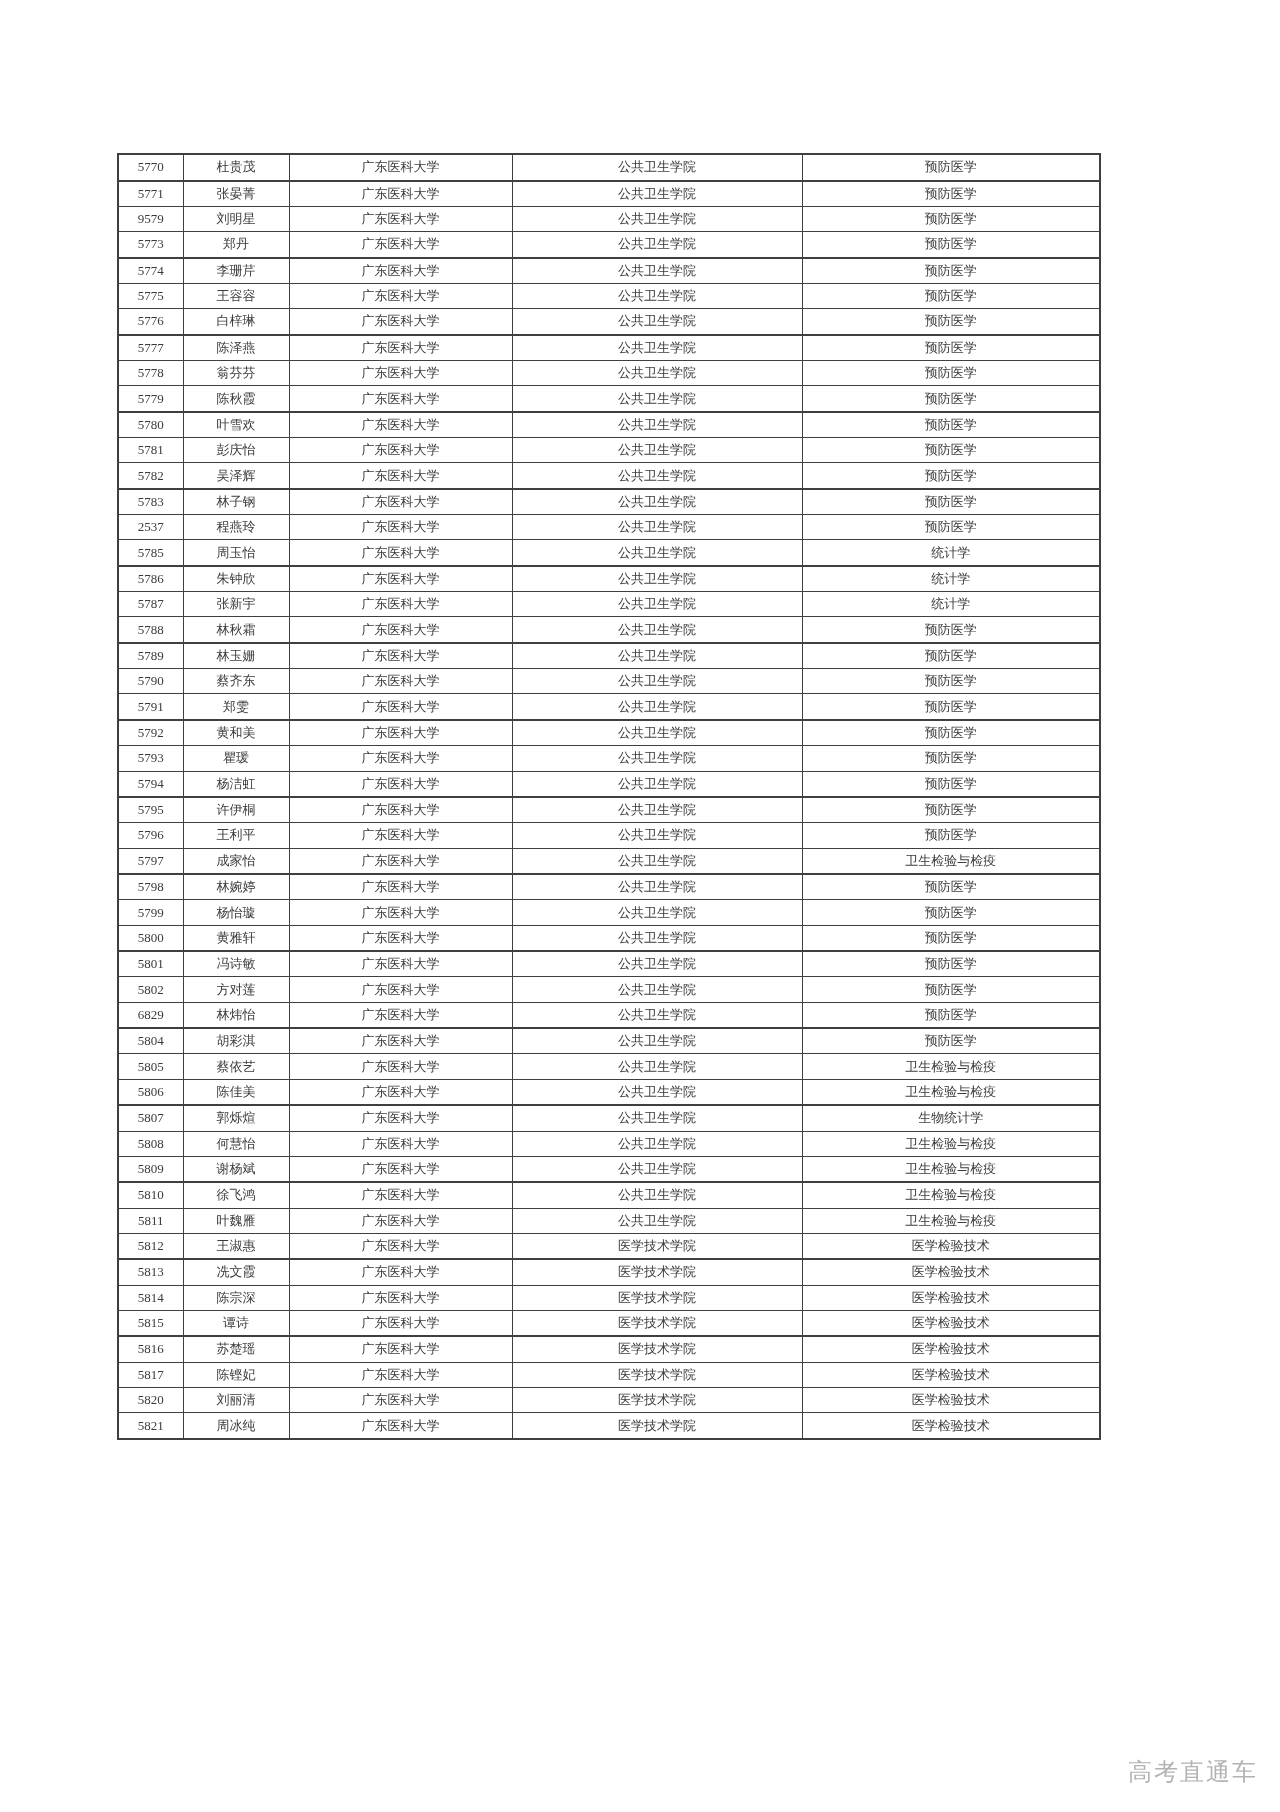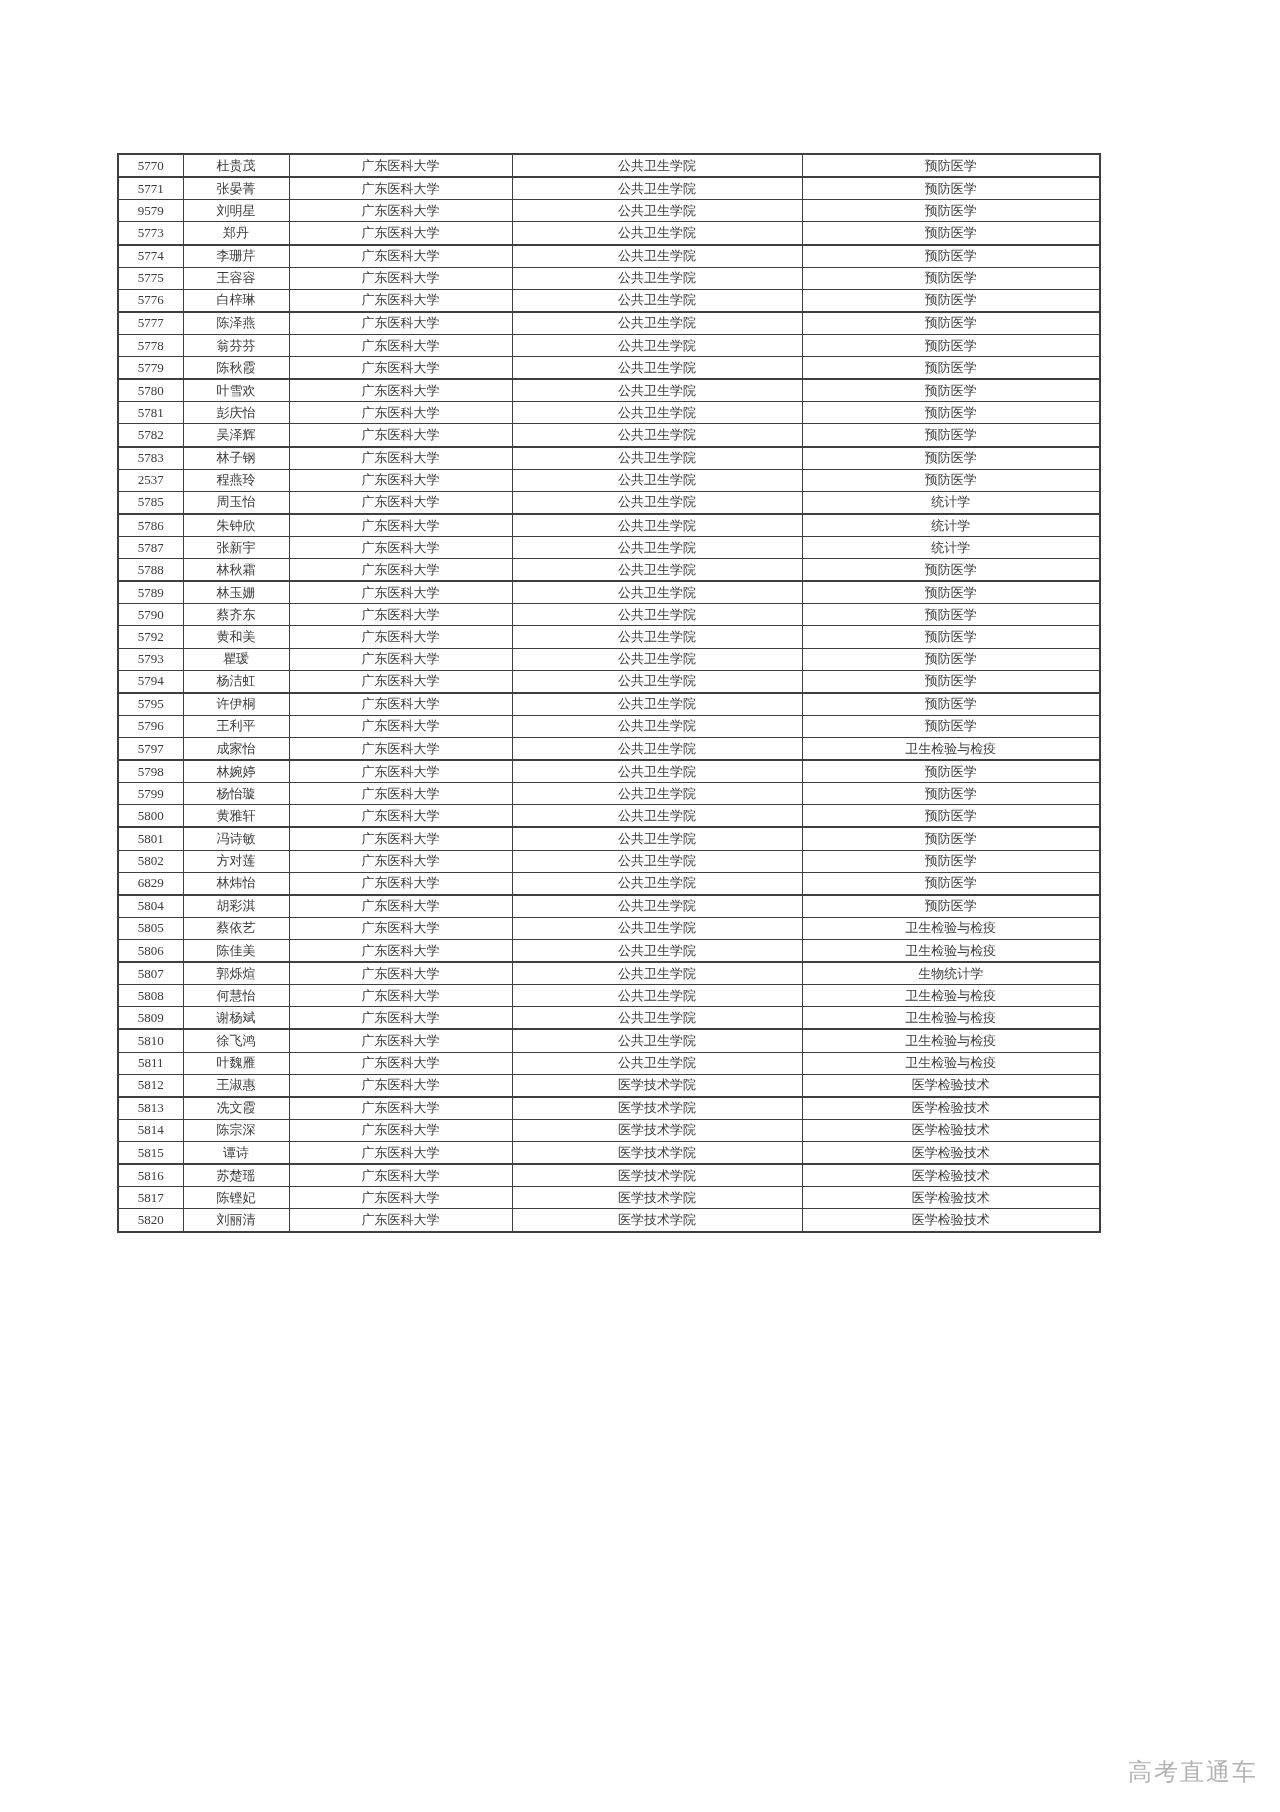--- a/index.html
+++ b/index.html
@@ -11,21 +11,21 @@
     width: 1280px;
     height: 1812px;
     position: relative;
     font-family: "Liberation Serif", "DejaVu Serif", serif;
   }
   .doc-table {
     position: absolute;
     left: 117px;
     top: 153px;
     width: 982px;
-    height: 1080px;
+    height: 1287px;
     border-collapse: collapse;
     table-layout: fixed;
     border: 2px solid #3f3f3f;
   }
   .doc-table td {
     border: 1px solid #3f3f3f;
     text-align: center;
     vertical-align: middle;
     font-size: 13px;
     color: #3b3b3b;
@@ -200,20 +200,27 @@
           <td>公共卫生学院</td>
           <td>预防医学</td>
         </tr>
         <tr>
           <td>5790</td>
           <td>蔡齐东</td>
           <td>广东医科大学</td>
           <td>公共卫生学院</td>
           <td>预防医学</td>
         </tr>
+        <tr class="thick">
+          <td>5791</td>
+          <td>郑雯</td>
+          <td>广东医科大学</td>
+          <td>公共卫生学院</td>
+          <td>预防医学</td>
+        </tr>
         <tr>
           <td>5792</td>
           <td>黄和美</td>
           <td>广东医科大学</td>
           <td>公共卫生学院</td>
           <td>预防医学</td>
         </tr>
         <tr>
           <td>5793</td>
           <td>瞿瑗</td>
@@ -385,20 +392,27 @@
         <tr>
           <td>5817</td>
           <td>陈铿妃</td>
           <td>广东医科大学</td>
           <td>医学技术学院</td>
           <td>医学检验技术</td>
         </tr>
         <tr>
           <td>5820</td>
           <td>刘丽清</td>
+          <td>广东医科大学</td>
+          <td>医学技术学院</td>
+          <td>医学检验技术</td>
+        </tr>
+        <tr class="thick">
+          <td>5821</td>
+          <td>周冰纯</td>
           <td>广东医科大学</td>
           <td>医学技术学院</td>
           <td>医学检验技术</td>
         </tr>
       </tbody>
   </table>
 
   <div class="watermark">高考直通车</div>
 
 </div>

